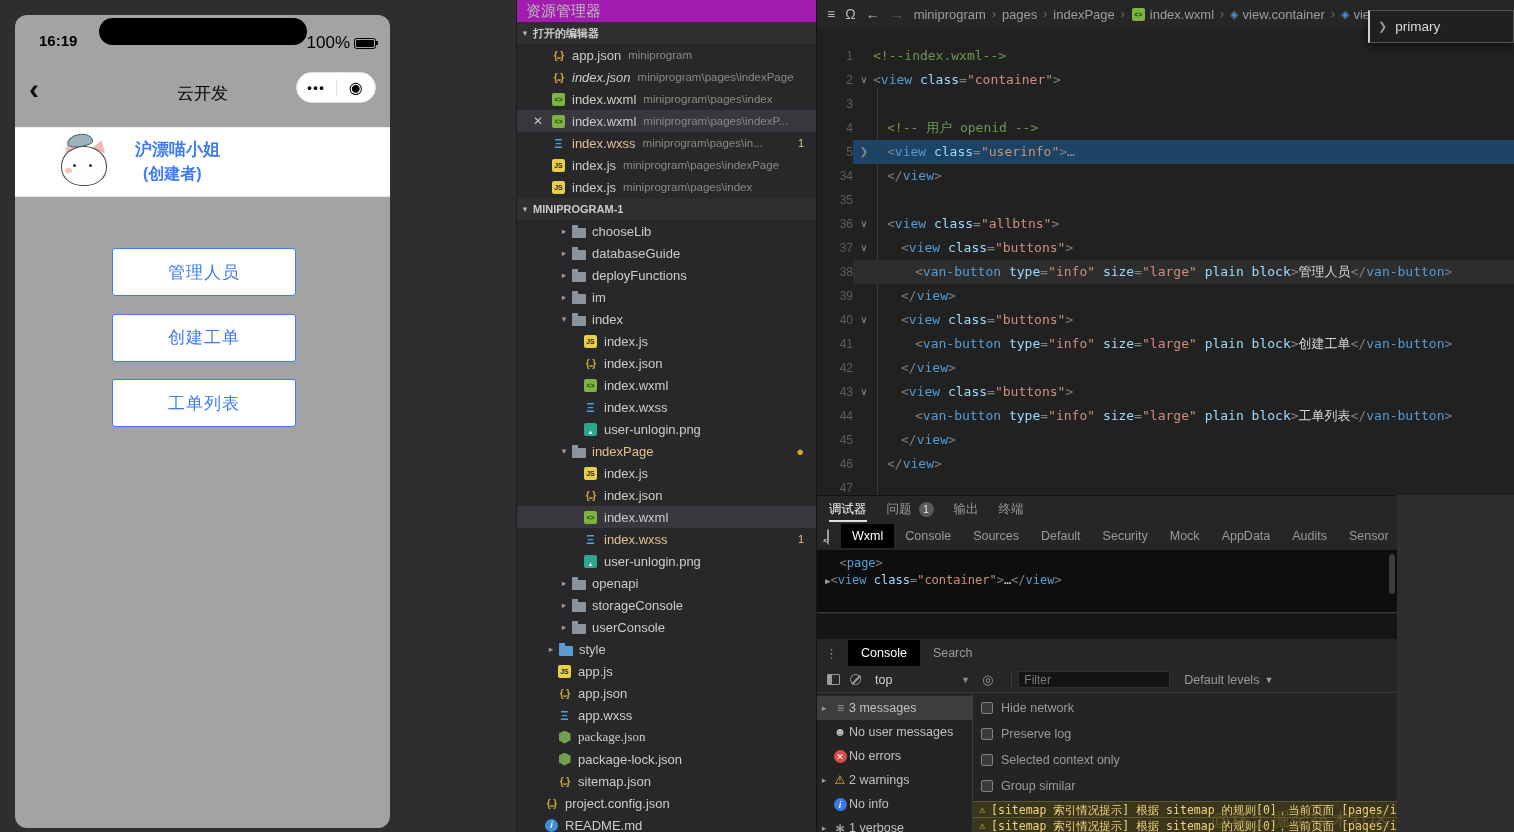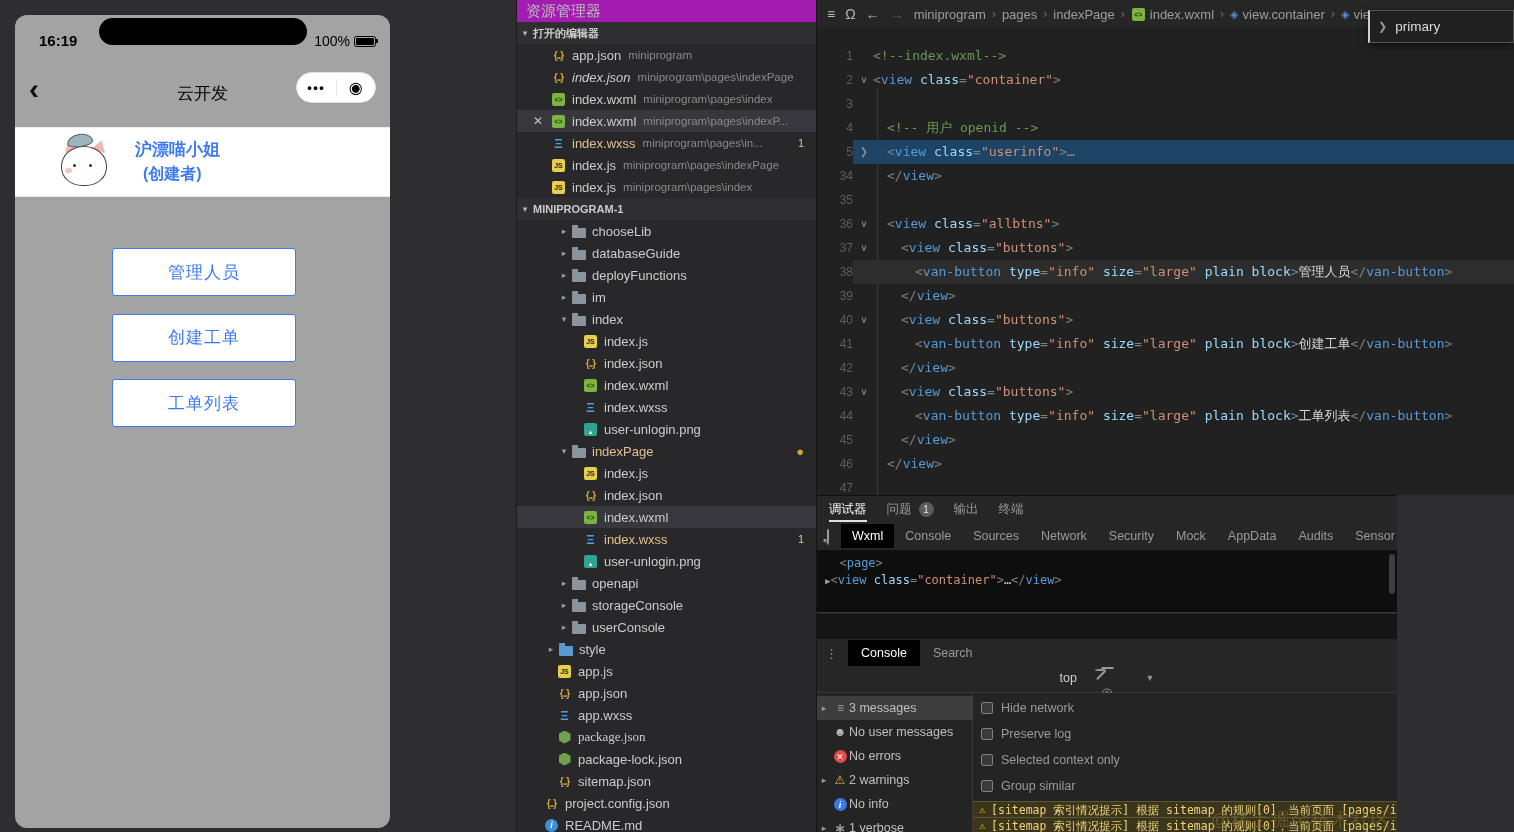--- a/index.html
+++ b/index.html
@@ -6,21 +6,21 @@
   html,body { width:1514px; height:832px; overflow:hidden; background:#2e2e30;
               font-family:"Liberation Sans","DejaVu Sans",sans-serif; }
   #app { position:relative; width:1514px; height:832px; }
   .mono { font-family:"DejaVu Sans Mono","Liberation Mono",monospace; }
 
   
   #phone { position:absolute; left:15px; top:15px; width:375px; height:813px; background:#a3a3a3;border-radius:12px; }
   .notch { position:absolute; left:84px; top:3px; width:208px; height:27px; background:#000; border-radius:15px; }
   .ph-time { position:absolute; left:24px; top:17px; font-size:15px; font-weight:700; color:#000; }
   .ph-batt-wrap { position:absolute; right:14px; top:18px; display:flex; align-items:center; gap:4px; }
-  .ph-batt-pct { font-size:14px; color:#000; }
+  .ph-batt-pct { font-size:17px; color:#000; }
   .ph-batt { width:22px; height:11px; border:1px solid #000; border-radius:2.5px; position:relative; }
   .ph-batt::before { content:""; position:absolute; left:1px; top:1px; right:1px; bottom:1px; background:#000; border-radius:1px; }
   .ph-batt::after { content:""; position:absolute; right:-3px; top:2.5px; width:2px; height:4px; background:#000; border-radius:0 1px 1px 0; }
   .ph-nav { position:absolute; left:0; top:45px; width:100%; height:67px; }
   .ph-back { position:absolute; left:14px; top:14px; font-size:30px; line-height:30px; color:#111; font-weight:700; }
   .ph-title { position:absolute; left:0; right:0; top:22px; text-align:center; font-size:17px; color:#000; }
   .ph-capsule { position:absolute; right:14px; top:12px; width:80px; height:31px; border:1px solid #e3e3e3; border-radius:16px; background:#fff; display:flex; align-items:center; box-shadow:0 1px 2px rgba(0,0,0,.04); }
   .ph-capsule .dots { flex:1; text-align:center; font-size:13px; letter-spacing:1.5px; color:#000; font-weight:700; }
   .ph-capsule .sep { width:1px; height:17px; background:#e6e6e6; }
   .ph-capsule .target { flex:1; text-align:center; font-size:16px; color:#000; }
@@ -103,21 +103,21 @@
   .cdt-tab.active { background:#000; color:#fff; }
   #wxmlPane { position:absolute; left:0; top:54px; width:100%; height:63px; background:#0e0e0e; font-size:12px; line-height:17px; padding:5px 0 0 8px; border-bottom:1px solid #3a3a3a; }
   .wxml-line { white-space:pre; }
   .wxml-line .arr { color:#9a9a9a; font-size:9px; }
   #wxmlScroll { position:absolute; right:2px; top:58px; width:6px; height:40px; background:#3d3d3d; border-radius:3px; }
   .gapstrip { position:absolute; left:0; top:118px; width:100%; height:25px; background:#151515; }
   .con-tabs { position:absolute; left:0; top:143px; width:100%; height:28px; background:#262627; display:flex; align-items:center; font-size:12.5px; color:#9a9a9a; }
   .con-tabs .vdots { color:#8d8d8d; font-size:13px; margin:0 10px 0 8px; }
   .con-tab { padding:6px 13px; cursor:pointer; }
   .con-tab.active { background:#000; color:#fff; }
-  .con-toolbar { position:absolute; left:0; top:171px; width:100%; height:26px; display:flex; align-items:center; color:#9a9a9a; font-size:12.5px; border-bottom:1px solid #363636;flex-direction:column; }
+  .con-toolbar { position:absolute; left:0; top:171px; width:100%; height:26px; display:flex; align-items:center; color:#9a9a9a; font-size:12.5px; border-bottom:1px solid #363636; }
   .ic-panel { width:13px; height:11px; border:1px solid #9a9a9a; border-radius:1px; margin:0 10px 0 10px; position:relative; }
   .ic-panel::before { content:""; position:absolute; left:0; top:0; bottom:0; width:4px; background:#9a9a9a; }
   .ic-clear { width:11px; height:11px; border:1.5px solid #9a9a9a; border-radius:50%; position:relative; margin-right:14px; }
   .ic-clear::before { content:""; position:absolute; left:-1px; top:4px; width:12px; height:1.5px; background:#9a9a9a; transform:rotate(-45deg); }
   .ctx-select { width:95px; color:#cfcfcf; display:flex; justify-content:space-between; align-items:center; cursor:pointer; }
   .ctx-select .dd { color:#8d8d8d; font-size:9px; margin-left:60px; }
   .ic-eye { color:#9a9a9a; font-size:13px; margin:0 12px; }
   .tsep { width:1px; height:16px; background:#3c3c3c; margin:0 6px; }
   #filterInput { width:152px; height:17px; background:#141414; border:1px solid #303030; color:#bbb; font-size:12px; padding:0 5px; outline:none; }
   #filterInput::placeholder { color:#7a7a7a; }
@@ -513,21 +513,21 @@
         <div class="dbg-tab">
           <span>终端</span>
         </div>
       </div>
     <div class="cdt-row">
       <span class="insp"></span>
       <div id="cdtTabs" style="display:flex;align-items:center;">
           <div class="cdt-tab active">Wxml</div>
           <div class="cdt-tab">Console</div>
           <div class="cdt-tab">Sources</div>
-          <div class="cdt-tab">Network</div>
+          <div class="cdt-tab">Default</div>
           <div class="cdt-tab">Security</div>
           <div class="cdt-tab">Mock</div>
           <div class="cdt-tab">AppData</div>
           <div class="cdt-tab">Audits</div>
           <div class="cdt-tab">Sensor</div>
           <div class="cdt-tab">Storage</div>
           <div class="cdt-tab">Trace</div>
         </div>
     </div>
     <div id="wxmlPane" class="mono">

